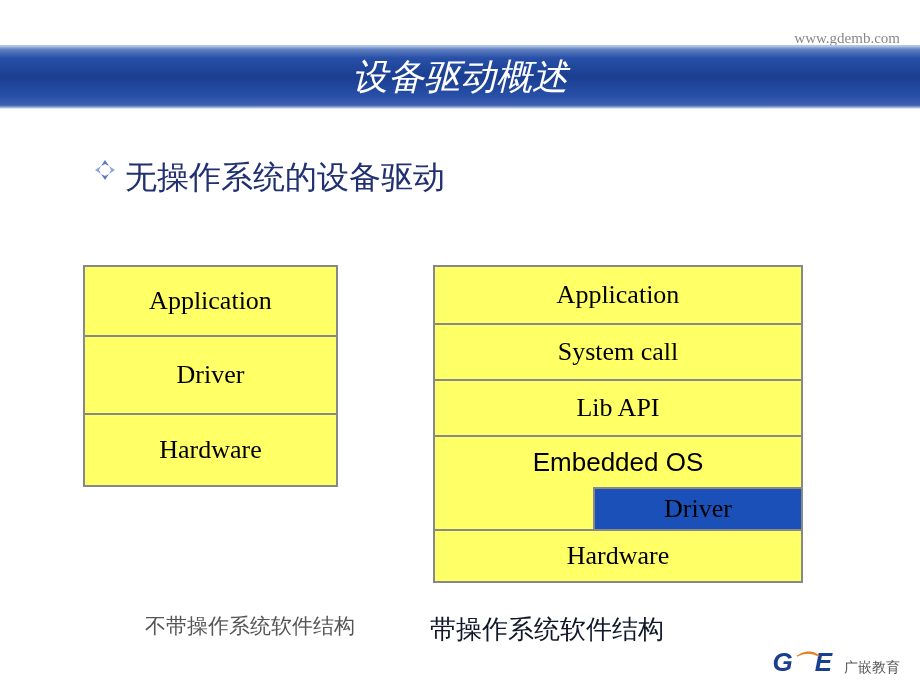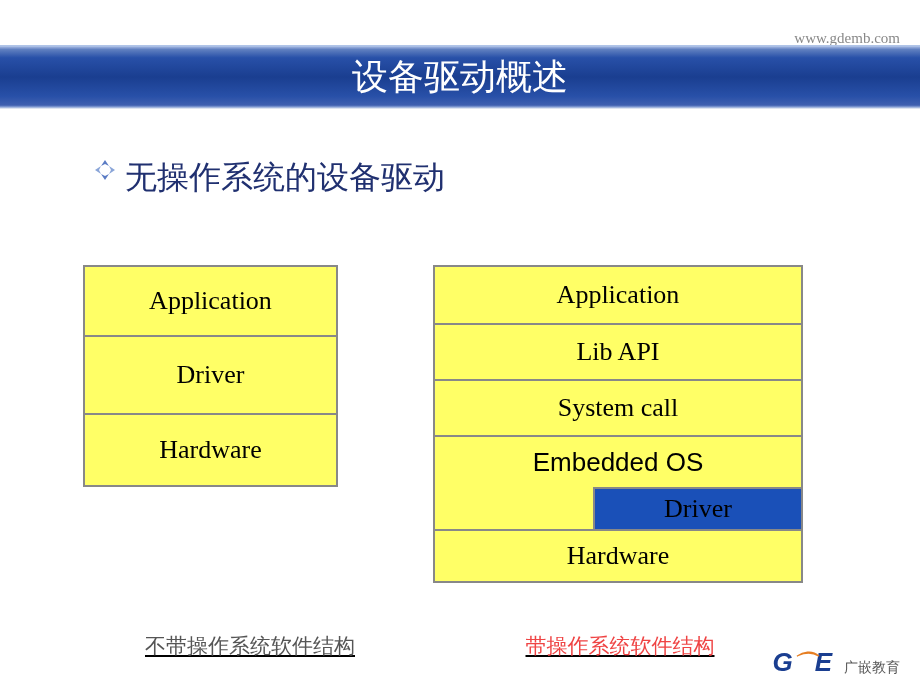--- a/index.html
+++ b/index.html
@@ -30,20 +30,21 @@
       width: 100%;
       height: 64px;
       background: linear-gradient(to bottom, 
         #b0c4e8 0%, #b0c4e8 2%, 
         #8ba3d6 4%, #6080c0 7%,
         #2850a8 20%, #1a3e90 50%, #2850a8 80%,
         #4060b0 94%, #8ba3d6 97%, #d8e0f0 99%, #f0f0f0 100%);
       display: flex;
       align-items: center;
       justify-content: center;
+      font-style: italic;
     }
     .title-text {
       color: #ffffff;
       font-size: 36px;
       font-family: "SimSun", serif;
     }
     .bullets {
       position: absolute;
       top: 140px;
       left: 95px;
@@ -127,38 +128,37 @@
       align-items: center;
       justify-content: center;
       font-family: "Times New Roman", serif;
       font-size: 26px;
       color: #000;
     }
     .right-hardware { height: 52px; border-top: none; }
     
     .captions {
       position: absolute;
-      top: 632px;
+      top: 612px;
       left: 100px;
       width: 720px;
       display: flex;
-      text-decoration: underline;
     }
     .caption-left {
       width: 300px;
       text-align: center;
       font-size: 21px;
       color: #555;
       font-family: "SimSun", serif;
     }
     .caption-right {
       width: 380px;
-      text-align: center;
-      font-size: 21px;
-      color: #ef4444;
+      text-align: left;
+      font-size: 26px;
+      color: #0f172a;
       font-family: "SimSun", serif;
       margin-left: 30px;
     }
     .logo {
       position: absolute;
       bottom: 10px;
       right: 20px;
       display: flex;
       align-items: flex-end;
       gap: 2px;
@@ -207,22 +207,22 @@
 </div>
 
 <div class="diagrams">
   <div class="diagram-left">
     <div class="stack-box left-app">Application</div>
     <div class="stack-box left-driver">Driver</div>
     <div class="stack-box left-hardware">Hardware</div>
   </div>
   <div class="diagram-right">
     <div class="stack-box right-app">Application</div>
+    <div class="stack-box right-syscall">System call</div>
     <div class="stack-box right-lib">Lib API</div>
-    <div class="stack-box right-syscall">System call</div>
     <div class="right-os-wrap">
       <div class="right-os-label">Embedded OS</div>
       <div class="right-driver">Driver</div>
     </div>
     <div class="stack-box right-hardware">Hardware</div>
   </div>
 </div>
 
 <div class="captions">
   <div class="caption-left">不带操作系统软件结构</div>

